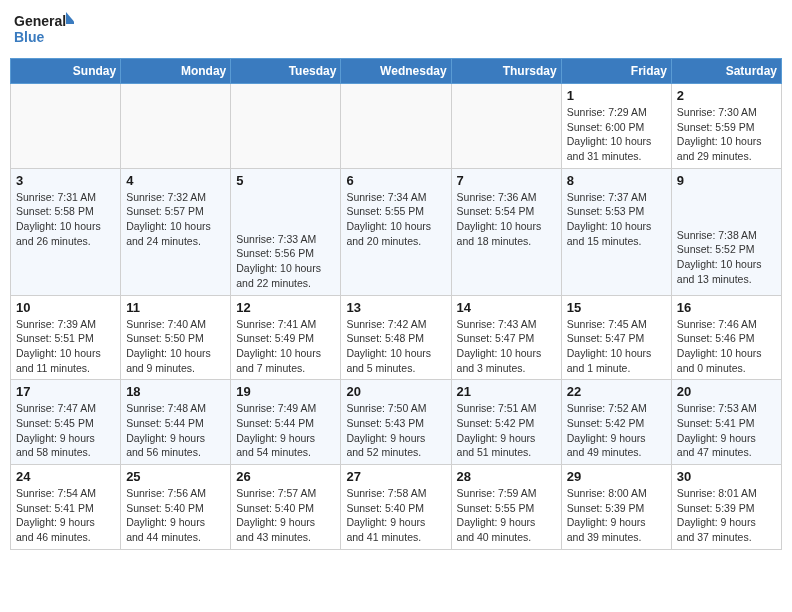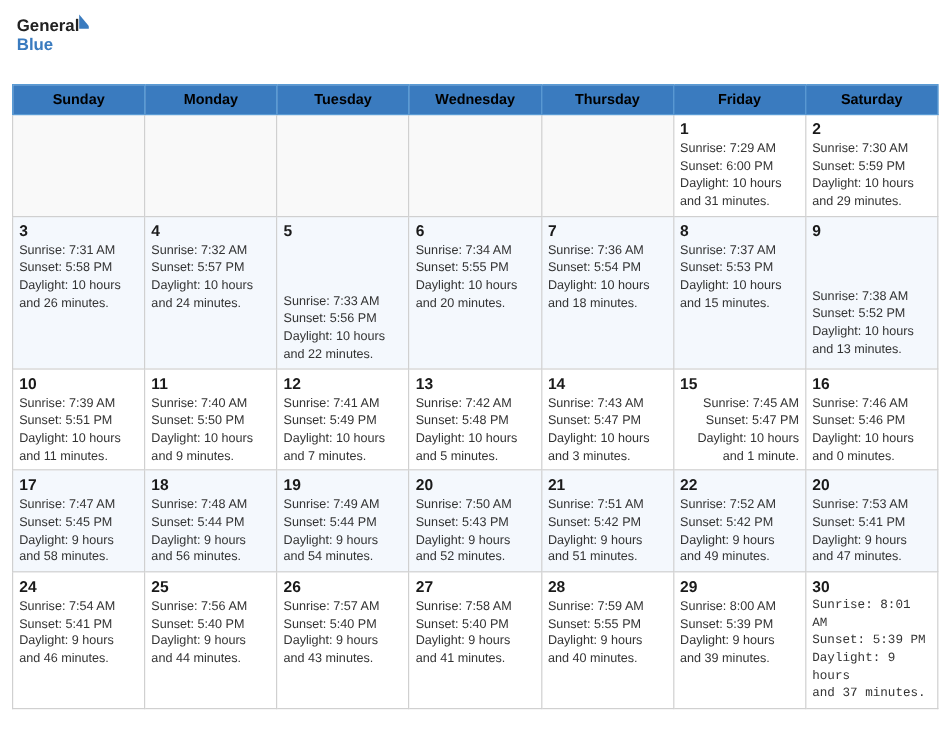--- a/index.html
+++ b/index.html
@@ -7,21 +7,21 @@
       font-family: Arial, sans-serif;
       background: #fff;
       width: 792px;
       min-height: 612px;
       padding: 10px;
     }
     .header {
       display: flex;
       justify-content: space-between;
       align-items: flex-start;
-      margin-bottom: 20px;
+      margin-bottom: 8px;
       padding: 0 4px;
     }
     .logo {
       display: flex;
       align-items: center;
       gap: 4px;
     }
     .title-block {
       text-align: right;
     }
@@ -35,23 +35,23 @@
       color: #555;
       font-weight: normal;
     }
     .calendar {
       width: 100%;
       border-collapse: collapse;
       font-size: 11px;
     }
     .calendar th {
       background: #3a7bbf;
-      color: #000000;
+      color: #ffffff;
       padding: 5px 4px;
-      text-align: center;
+      text-align: right;
       font-size: 12px;
       font-weight: bold;
       border: 1px solid #5a9bd4;
     }
     .calendar td {
       border: 1px solid #d0d0d0;
       vertical-align: top;
       padding: 4px 5px;
       height: 80px;
       width: 108px;
@@ -211,21 +211,21 @@
         </td>
         <td>
           <div class="day-number">14</div>
           <div class="day-info" style="white-space: pre-line;">Sunrise: 7:43 AM
 Sunset: 5:47 PM
 Daylight: 10 hours
 and 3 minutes.</div>
         </td>
         <td>
           <div class="day-number">15</div>
-          <div class="day-info" style="white-space: pre-line; text-align: right;">Sunrise: 7:45 AM
+          <div class="day-info" style="white-space: pre-line;">Sunrise: 7:45 AM
 Sunset: 5:47 PM
 Daylight: 10 hours
 and 1 minute.</div>
         </td>
         <td>
           <div class="day-number">16</div>
           <div class="day-info" style="white-space: pre-line;">Sunrise: 7:46 AM
 Sunset: 5:46 PM
 Daylight: 10 hours
 and 0 minutes.</div>
@@ -320,20 +320,20 @@
         </td>
         <td>
           <div class="day-number">29</div>
           <div class="day-info" style="white-space: pre-line;">Sunrise: 8:00 AM
 Sunset: 5:39 PM
 Daylight: 9 hours
 and 39 minutes.</div>
         </td>
         <td>
           <div class="day-number">30</div>
-          <div class="day-info" style="white-space: pre-line; font-family: Liberation Mono, monospace;">Sunrise: 8:01 AM
+          <div class="day-info" style="white-space: pre-line;">Sunrise: 8:01 AM
 Sunset: 5:39 PM
 Daylight: 9 hours
 and 37 minutes.</div>
         </td>
       </tr>
     </tbody>
 </table>
 
 </body></html>

